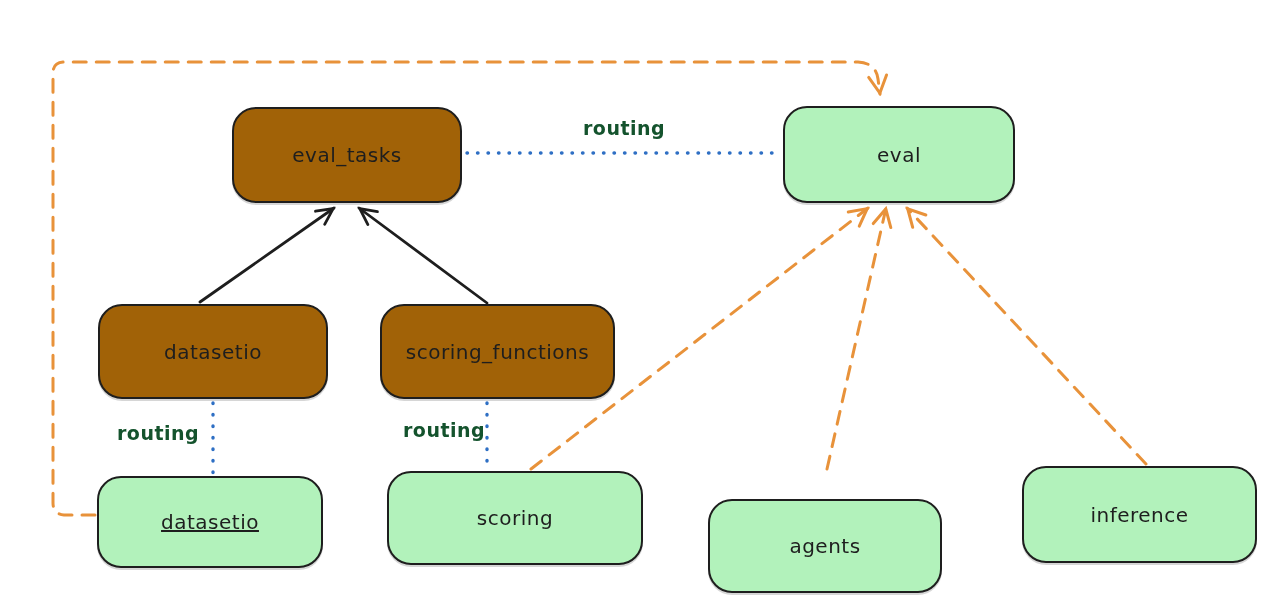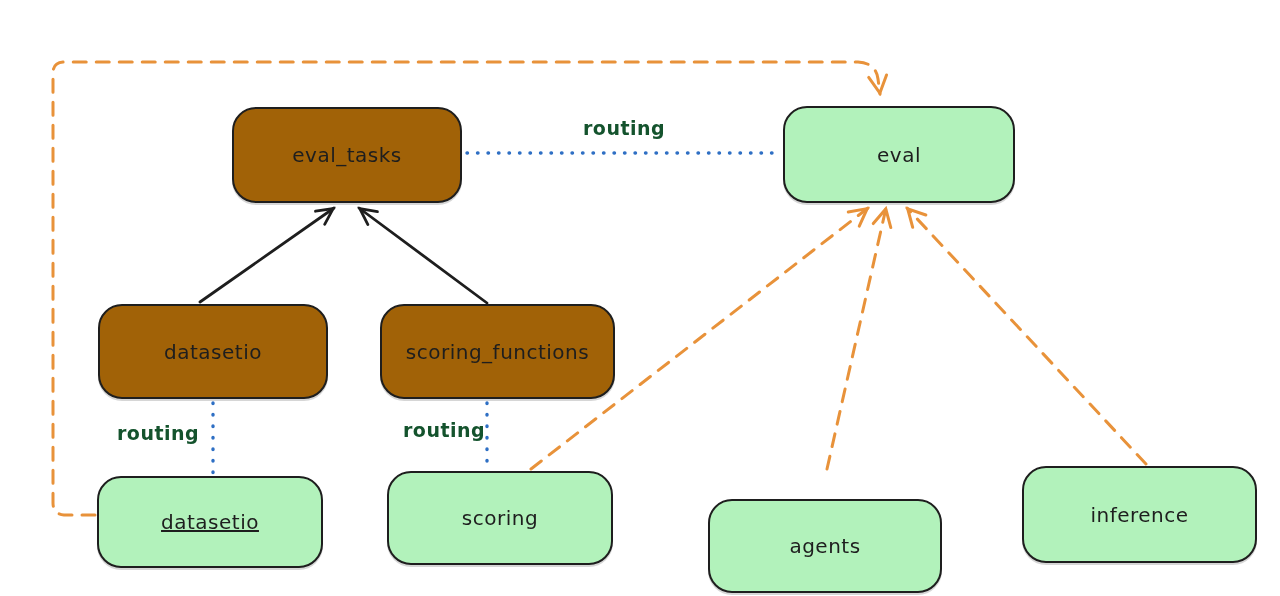--- a/index.html
+++ b/index.html
@@ -80,21 +80,21 @@
   </div>
 
   <div class="node blue" style="left:380px; top:304px; width:235px; height:95px;">
     <span>scoring_functions</span>
   </div>
 
   <div class="node green" style="left:97px; top:476px; width:226px; height:92px;text-decoration:underline;">
     <span>datasetio</span>
   </div>
 
-  <div class="node green" style="left:387px; top:471px; width:226px; height:94px;">
+  <div class="node green" style="left:387px; top:471px; width:256px; height:94px;">
     <span>scoring</span>
   </div>
 
   <div class="node green" style="left:708px; top:499px; width:234px; height:94px;">
     <span>agents</span>
   </div>
 
   <div class="node green" style="left:1022px; top:466px; width:235px; height:97px;align-items:center;">
     <span>inference</span>
   </div>

